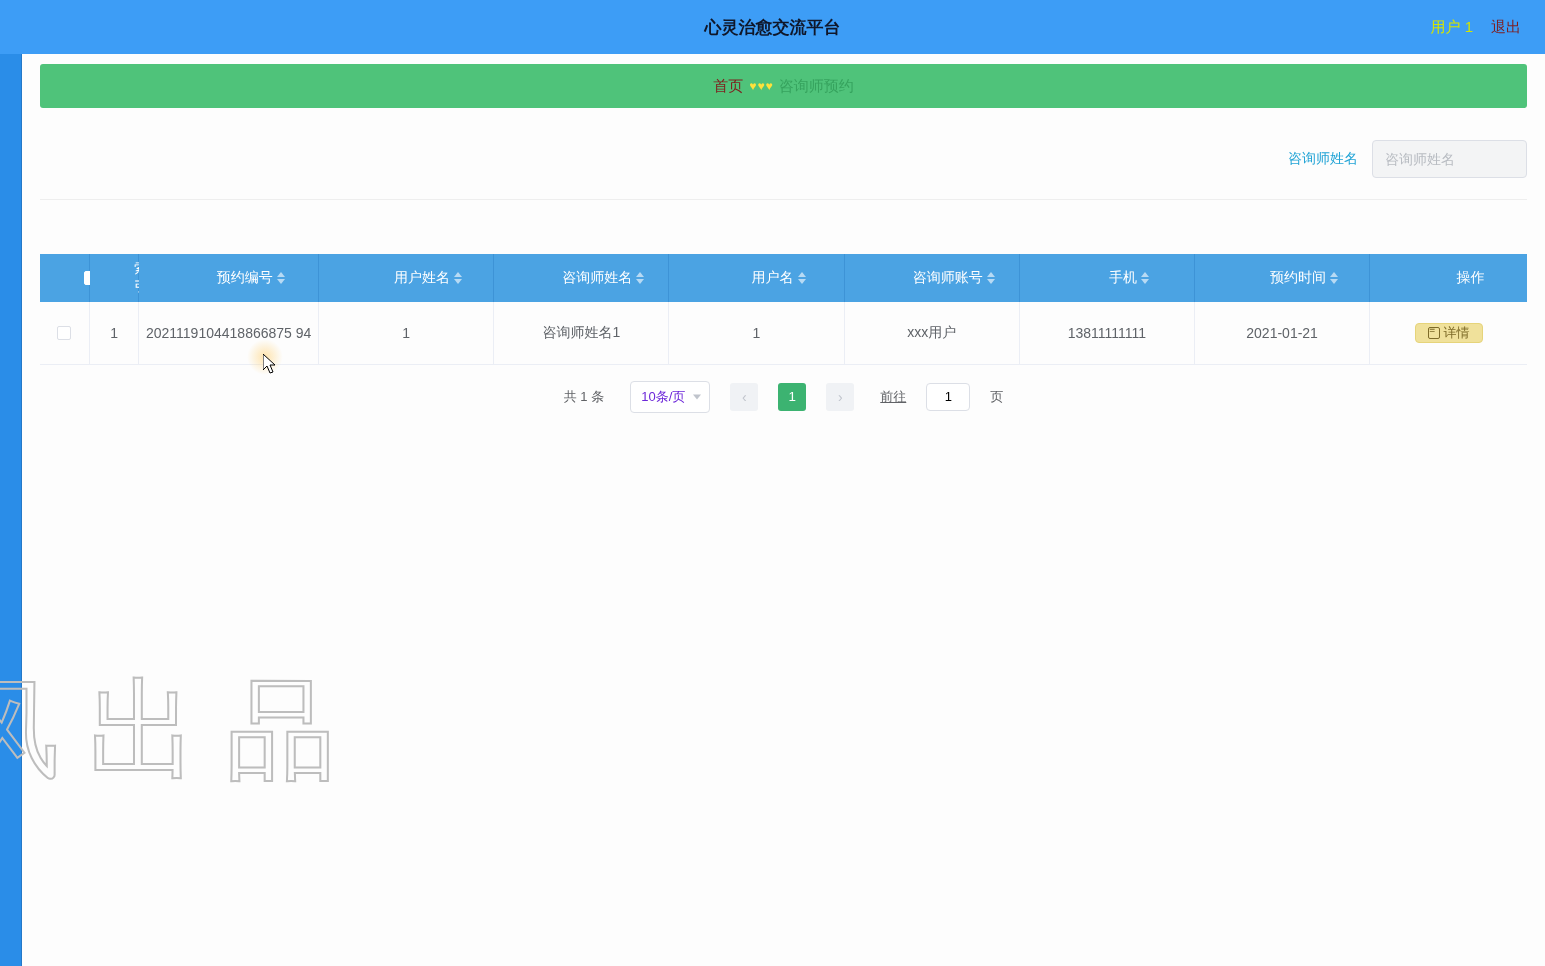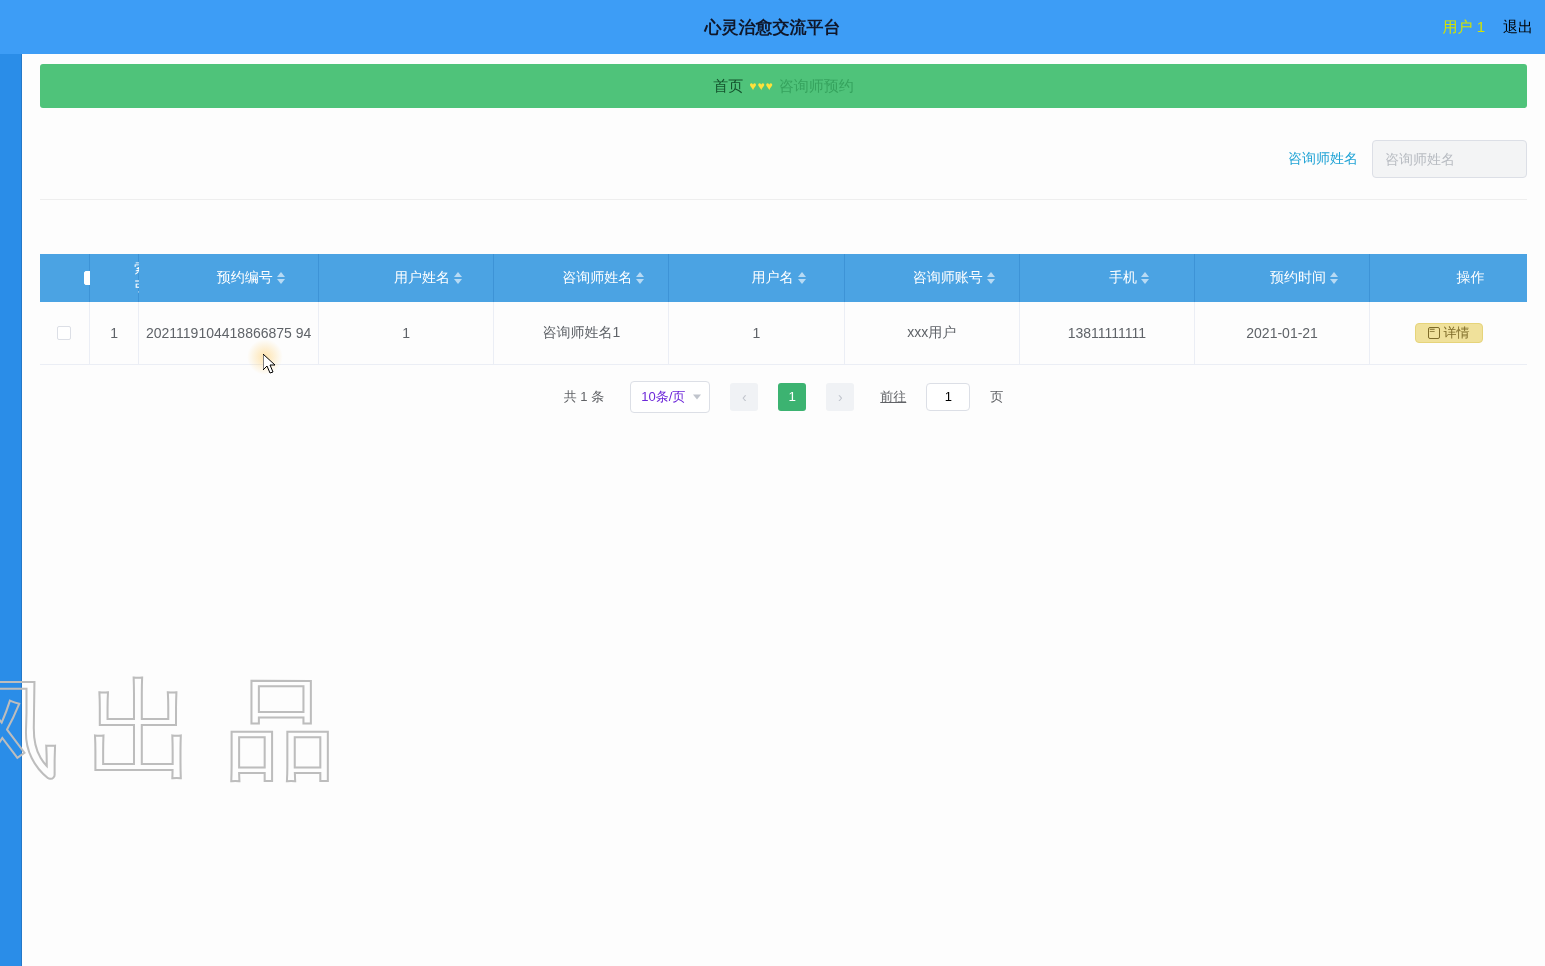--- a/index.html
+++ b/index.html
@@ -25,32 +25,32 @@
     .app-title {
       position: absolute;
       left: 50%;
       transform: translateX(-50%);
       color: #0f172a;
       font-weight: bold;
       font-size: 17px;
     }
     .top-right {
       position: absolute;
-      right: 0;
+      right: 12px;
       display: flex;
       align-items: center;
       gap: 18px;
       padding-right: 12px;
     }
     .user-label {
       color: #d4e400;
       font-size: 15px;
     }
     .logout-label {
-      color: #000000;
+      color: #7f1d1d;
       font-size: 15px;
     }
     .sidebar {
       position: absolute;
       left: 0;
       top: 54px;
       width: 22px;
       height: calc(100% - 54px);
       background: #2a8de8;
       border-right: 1px solid #2478c8;
@@ -69,21 +69,21 @@
       color: #fff;
       height: 44px;
       border-radius: 3px;
       display: flex;
       align-items: center;
       justify-content: center;
       gap: 6px;
       font-size: 15px;
     }
     .green-banner .home-link {
-      color: #14532d;
+      color: #7f1d1d;
     }
     .green-banner .hearts {
       display: flex;
       gap: 1px;
     }
     .heart {
       color: #ffe23b;
       font-size: 12px;
     }
     .green-banner .breadcrumb-cur {

